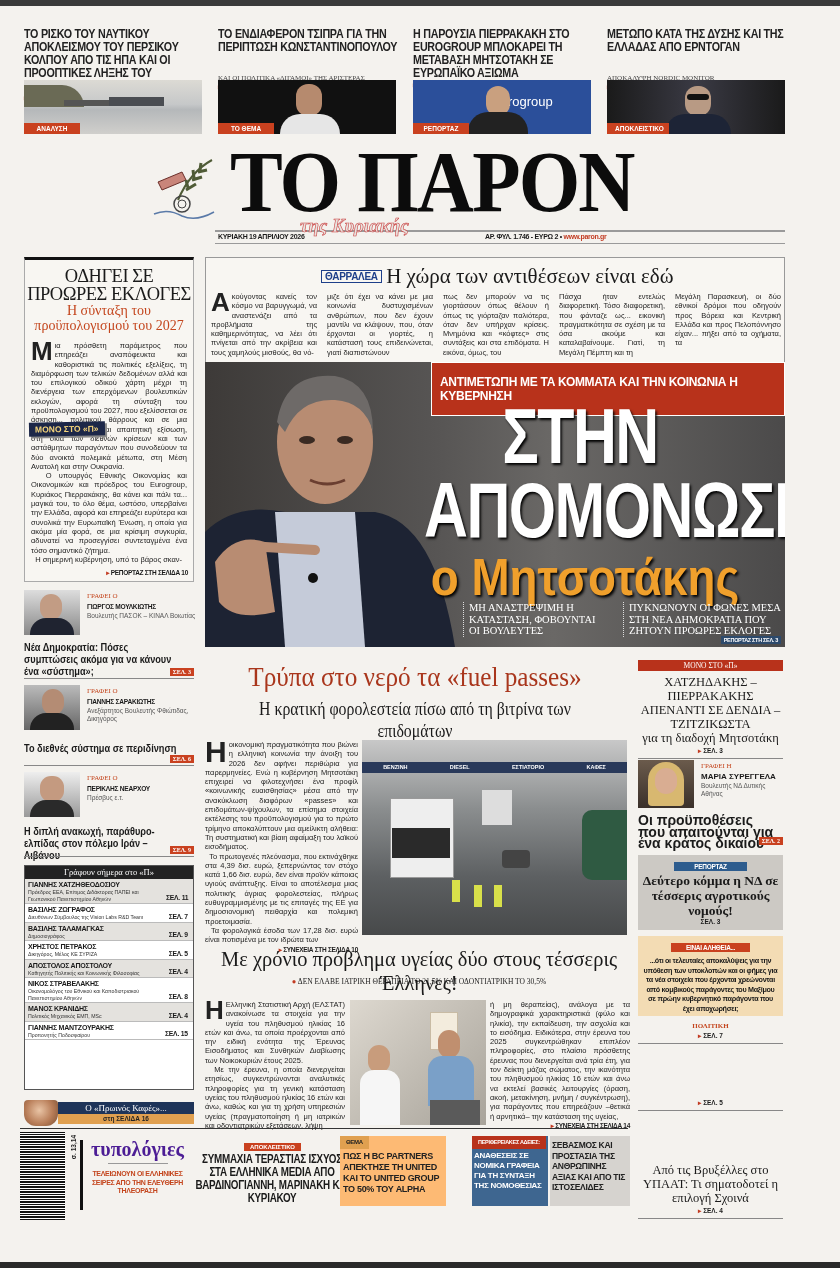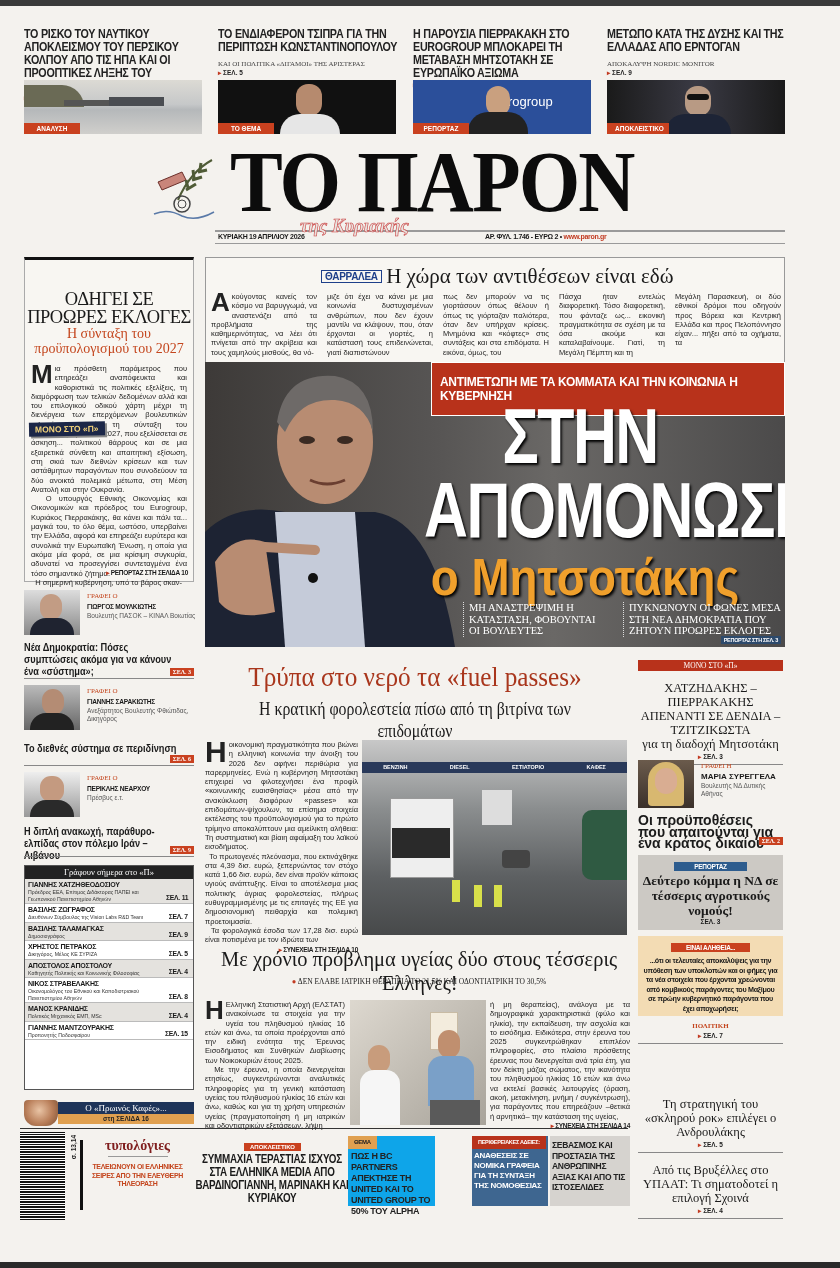--- a/index.html
+++ b/index.html
@@ -5,36 +5,36 @@
 *{box-sizing:border-box;margin:0;padding:0}
 html,body{width:840px;height:1268px;overflow:hidden}
 body{background:#f4f2ee;position:relative;font-family:"Liberation Sans",sans-serif;color:#1a1a1a}
 .topbar{position:absolute;left:0;top:0;width:840px;height:6px;background:#3a3a3a}
 .bottombar{position:absolute;left:0;top:1262px;width:840px;height:6px;background:#2a2a2a}
 .abs{position:absolute}
 .cond{font-family:"Liberation Sans Narrow","Liberation Sans",sans-serif;font-weight:bold;letter-spacing:-0.3px}
 
 .teaser{position:absolute;top:28px;width:180px}
 .teaser h3{font-size:12.2px;line-height:13px;font-weight:bold;color:#222;transform:scaleX(.88);transform-origin:left;width:205px;text-transform:uppercase}
-.teaser .sub{font-family:"Liberation Serif",serif;font-size:7px;color:#444;margin-top:6px}
+.teaser .sub{font-family:"Liberation Serif",serif;font-size:7px;color:#444;margin-top:20px}
 .teaser .page{font-size:6.5px;font-weight:bold;color:#222;margin-top:1px}
 .teaser .page::before{content:"▸ ";color:#c23b22}
 .teaser .img{position:absolute;left:0;width:178px;height:54px;overflow:hidden}
 .teaser .lab{position:absolute;left:0;bottom:0;background:#c9411f;color:#fff;font-size:6.5px;font-weight:bold;padding:2px 8px;width:56px;text-align:center}
 
 .mast-title{position:absolute;left:230px;top:142px;font-family:"Liberation Serif",serif;font-weight:bold;font-size:86px;line-height:80px;letter-spacing:-2px;transform:scaleX(.92);transform-origin:left;color:#0c0c0c}
 .mast-line{position:absolute;left:215px;top:230px;width:570px;border-top:2px solid #9a9a9a}
 .mast-line2{position:absolute;left:215px;top:243px;width:570px;border-top:1px solid #9a9a9a}
 .mast-date{position:absolute;left:218px;top:233px;font-size:7px;font-weight:bold}
 .mast-sunday{position:absolute;left:300px;top:215px;font-family:"Liberation Serif",serif;font-style:italic;font-size:19px;color:#e7e2de;-webkit-text-stroke:.6px #c44;font-weight:bold}
 .mast-issue{position:absolute;left:485px;top:233px;font-size:7px;font-weight:bold}
 .mast-issue .url{color:#c23b22}
 
 .lbox{position:absolute;left:24px;top:257px;width:170px;height:325px;border-top:3px solid #111;border-left:1px solid #aaa;border-right:1px solid #aaa;border-bottom:1px solid #aaa;background:#f8f6f2}
-.lbox h2{font-family:"Liberation Serif",serif;font-size:18.5px;line-height:18px;text-align:center;margin-top:30px;font-weight:normal;letter-spacing:-.5px}
+.lbox h2{font-family:"Liberation Serif",serif;font-size:18.5px;line-height:18px;text-align:center;margin-top:7px;font-weight:normal;letter-spacing:-.5px}
 .lbox h4{font-family:"Liberation Serif",serif;font-size:14px;line-height:15px;text-align:center;color:#c4461e;font-weight:normal}
 .body-text{font-size:7.5px;line-height:9.3px;text-align:justify;color:#222}
 .dropcap{float:left;font-size:26px;line-height:20px;font-weight:bold;margin-right:2px}
 .monobadge{position:absolute;left:4px;top:162px;background:#1c2748;color:#f3d37a;font-size:8.5px;font-weight:bold;padding:2px 6px;box-shadow:2px 2px 0 #888;transform:rotate(-1deg)}
 .cont{font-size:6.5px;font-weight:bold;text-align:right}
 .cont::before{content:"▸ ";color:#c23b22}
 
 .tbox{position:absolute;left:205px;top:257px;width:580px;height:116px;border:1px solid #999;background:#f8f6f2}
 .tbox .tag{display:inline-block;border:1.5px solid #1e3f8a;color:#1e3f8a;font-size:10px;font-weight:bold;padding:0 3px;vertical-align:middle}
 .tbox .title{font-family:"Liberation Serif",serif;font-size:21px;vertical-align:middle}
@@ -91,21 +91,21 @@
 .repbox .lab{display:inline-block;background:#2d5c8e;color:#fff;font-size:6.5px;font-weight:bold;padding:1px 20px}
 .repbox .t{font-family:"Liberation Serif",serif;font-size:13.5px;line-height:15px;font-weight:bold}
 .truth{position:absolute;left:638px;top:936px;width:145px;height:80px;background:#f3dcb4;text-align:center}
 .truth .lab{display:inline-block;background:#c9411f;color:#fff;font-size:6.5px;font-weight:bold;padding:1px 15px}
 .truth .t{font-size:7.2px;line-height:9.5px;font-weight:bold;padding:2px 4px}
 
 .barcode{position:absolute;left:20px;top:1132px;width:45px;height:88px;background:repeating-linear-gradient(0deg,#111 0 1px,#fff 1px 2px,#111 2px 4px,#fff 4px 5px)}
 .issue-v{position:absolute;left:70px;top:1135px;font-size:6.5px;font-weight:bold;writing-mode:vertical-rl;transform:rotate(180deg)}
 .vbar{position:absolute;left:80px;top:1140px;width:3px;height:70px;background:#111}
 .typo{position:absolute;left:90px;top:1138px;width:95px;text-align:center}
-.typo .logo{font-family:"Liberation Serif",serif;font-size:14px;color:#7f1d1d;font-weight:bold}
+.typo .logo{font-family:"Liberation Serif",serif;font-size:20px;color:#4c1d95;font-weight:bold}
 .typo .t{font-size:7px;font-weight:bold;color:#c4461e;line-height:8.5px;margin-top:6px}
 .exc{position:absolute;left:195px;top:1135px;width:155px;text-align:center}
 .exc .lab{display:inline-block;background:#c9411f;color:#fff;font-size:6px;font-weight:bold;padding:1px 6px}
 .exc .t{font-size:12px;line-height:13px;font-weight:bold;transform:scaleX(.82);width:190px;margin-left:-18px}
 .bbox{position:absolute;top:1136px;height:70px;text-align:left;font-weight:bold;font-size:9px;line-height:11px}
 .bbox .lab{display:inline-block;color:#fff;font-size:6px;padding:1px 6px}
 </style>
 </head>
 <body>
 
@@ -347,21 +347,21 @@
   <div style="position:absolute;left:78px;top:56px;width:46px;height:50px;background:#7aa0c8;border-radius:14px 14px 0 0"></div>
   <div style="position:absolute;left:80px;top:100px;width:50px;height:25px;background:#5a5a5a"></div>
 </div>
 <div class="h-t2 body-text">
   <span>ή μη θεραπείας), ανάλογα με τα δημογραφικά χαρακτηριστικά (φύλο και ηλικία), την εκπαίδευση, την ασχολία και το εισόδημα. Ειδικότερα, στην έρευνα του 2025 συγκεντρώθηκαν επιπλέον πληροφορίες, στο πλαίσιο πρόσθετης έρευνας που διενεργείται ανά τρία έτη, για τον δείκτη μάζας σώματος, την ικανότητα του πληθυσμού ηλικίας 16 ετών και άνω να εκτελεί βασικές λειτουργίες (όραση, ακοή, μετακίνηση, μνήμη / συγκέντρωση), για παράγοντες που επηρεάζουν –θετικά ή αρνητικά– την κατάσταση της υγείας,</span>
   <div class="cont cond">ΣΥΝΕΧΕΙΑ ΣΤΗ ΣΕΛΙΔΑ 14</div>
 </div>
 
 <div class="rc" style="top:660px">
   <div class="bar">ΜΟΝΟ ΣΤΟ «Π»</div>
-  <div class="t" style="margin-top:10px">ΧΑΤΖΗΔΑΚΗΣ – ΠΙΕΡΡΑΚΑΚΗΣ ΑΠΕΝΑΝΤΙ ΣΕ ΔΕΝΔΙΑ – ΤΖΙΤΖΙΚΩΣΤΑ</div>
+  <div class="t" style="margin-top:4px">ΧΑΤΖΗΔΑΚΗΣ – ΠΙΕΡΡΑΚΑΚΗΣ ΑΠΕΝΑΝΤΙ ΣΕ ΔΕΝΔΙΑ – ΤΖΙΤΖΙΚΩΣΤΑ</div>
   <div class="t">για τη διαδοχή Μητσοτάκη</div>
   <div class="pg">ΣΕΛ. 3</div>
   <div class="rule"></div>
 </div>
 <div class="abs" style="left:638px;top:760px;width:145px;height:88px">
   <div style="position:absolute;left:0;top:0;width:56px;height:48px;background:linear-gradient(180deg,#6b5b4c,#3a302a);overflow:hidden">
     <div style="position:absolute;left:10px;top:2px;width:36px;height:44px;background:#d8b870;border-radius:18px 18px 4px 4px"></div>
     <div style="position:absolute;left:17px;top:8px;width:22px;height:26px;background:#d9ad92;border-radius:11px"></div>
   </div>
   <div style="position:absolute;left:63px;top:2px;font-family:'Liberation Serif',serif;font-size:7px;color:#c4461e">ΓΡΑΦΕΙ Η</div>
@@ -378,21 +378,20 @@
 <div class="truth">
   <div class="lab cond">ΕΙΝΑΙ ΑΛΗΘΕΙΑ...</div>
   <div class="t cond">...ότι οι τελευταίες αποκαλύψεις για την υπόθεση των υποκλοπών και οι φήμες για τα νέα στοιχεία που έρχονται χρεώνονται από κομβικούς παράγοντες του Μαξίμου σε πρώην κυβερνητικό παράγοντα που έχει αποχωρήσει;</div>
 </div>
 <div class="rc" style="top:1022px">
   <div style="font-family:'Liberation Serif',serif;font-size:7px;color:#c4461e;font-weight:bold">ΠΟΛΙΤΙΚΗ</div>
   <div class="pg">ΣΕΛ. 7</div>
   <div class="rule"></div>
 </div>
 <div class="rc" style="top:1097px">
-  <div class="t">Τη στρατηγική του «σκληρού ροκ» επιλέγει ο Ανδρουλάκης</div>
   <div class="pg">ΣΕΛ. 5</div>
   <div class="rule"></div>
 </div>
 <div class="rc" style="top:1163px">
   <div class="t">Από τις Βρυξέλλες στο ΥΠΑΑΤ: Τι σηματοδοτεί η επιλογή Σχοινά</div>
   <div class="pg">ΣΕΛ. 4</div>
   <div class="rule"></div>
 </div>
 
 <div class="abs" style="left:20px;top:1128px;width:608px;border-top:1px solid #333"></div>
@@ -401,21 +400,21 @@
 <div class="vbar"></div>
 <div class="typo">
   <div class="logo">τυπολόγιες</div>
   <div style="width:60px;margin:2px auto 0;border-top:1px solid #999"></div>
   <div class="t cond">ΤΕΛΕΙΩΝΟΥΝ ΟΙ ΕΛΛΗΝΙΚΕΣ ΣΕΙΡΕΣ ΑΠΟ ΤΗΝ ΕΛΕΥΘΕΡΗ ΤΗΛΕΟΡΑΣΗ</div>
 </div>
 <div class="exc">
   <div class="lab">ΑΠΟΚΛΕΙΣΤΙΚΟ</div>
   <div class="t cond">ΣΥΜΜΑΧΙΑ ΤΕΡΑΣΤΙΑΣ ΙΣΧΥΟΣ ΣΤΑ ΕΛΛΗΝΙΚΑ MEDIA ΑΠΟ ΒΑΡΔΙΝΟΓΙΑΝΝΗ, ΜΑΡΙΝΑΚΗ ΚΑΙ ΚΥΡΙΑΚΟΥ</div>
 </div>
-<div class="bbox cond" style="left:348px;width:87px;background:#0ea5e9;color:#222">
+<div class="bbox cond" style="left:340px;width:106px;background:#fdba74;color:#222">
   <div class="lab" style="background:#e0a050;color:#222;margin-top:-6px">ΘΕΜΑ</div>
   <div style="padding:2px 3px">ΠΩΣ Η BC PARTNERS ΑΠΕΚΤΗΣΕ ΤΗ UNITED ΚΑΙ ΤΟ UNITED GROUP ΤΟ 50% ΤΟΥ ALPHA</div>
 </div>
 <div class="bbox cond" style="left:472px;width:76px;background:#3e6690;color:#fff">
   <div class="lab" style="background:#b8321b;margin-top:-6px;font-size:5.5px">ΠΕΡΙΦΕΡΕΙΑΚΕΣ ΑΔΕΙΕΣ:</div>
   <div style="padding:2px 2px;font-size:8px;line-height:10px">ΑΝΑΘΕΣΕΙΣ ΣΕ ΝΟΜΙΚΑ ΓΡΑΦΕΙΑ ΓΙΑ ΤΗ ΣΥΝΤΑΞΗ ΤΗΣ ΝΟΜΟΘΕΣΙΑΣ</div>
 </div>
 <div class="bbox cond" style="left:550px;width:80px;background:#d6d3cf;color:#222">
   <div style="padding:4px 2px;font-size:8.5px;line-height:10.5px">ΣΕΒΑΣΜΟΣ ΚΑΙ ΠΡΟΣΤΑΣΙΑ ΤΗΣ ΑΝΘΡΩΠΙΝΗΣ ΑΞΙΑΣ ΚΑΙ ΑΠΟ ΤΙΣ ΙΣΤΟΣΕΛΙΔΕΣ</div>
 </div>

